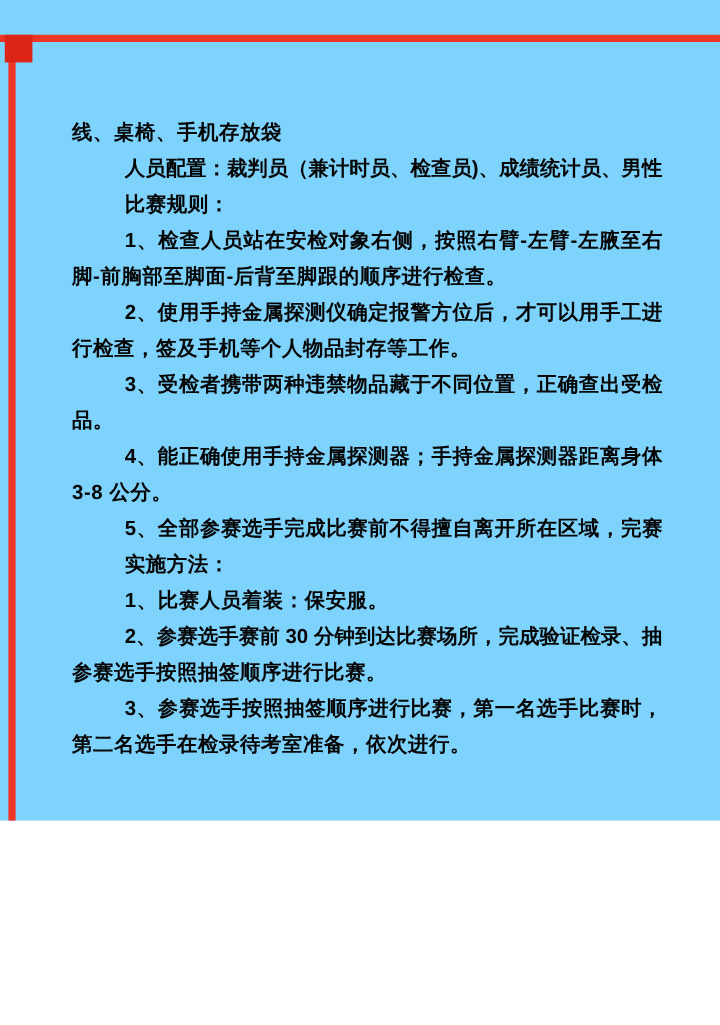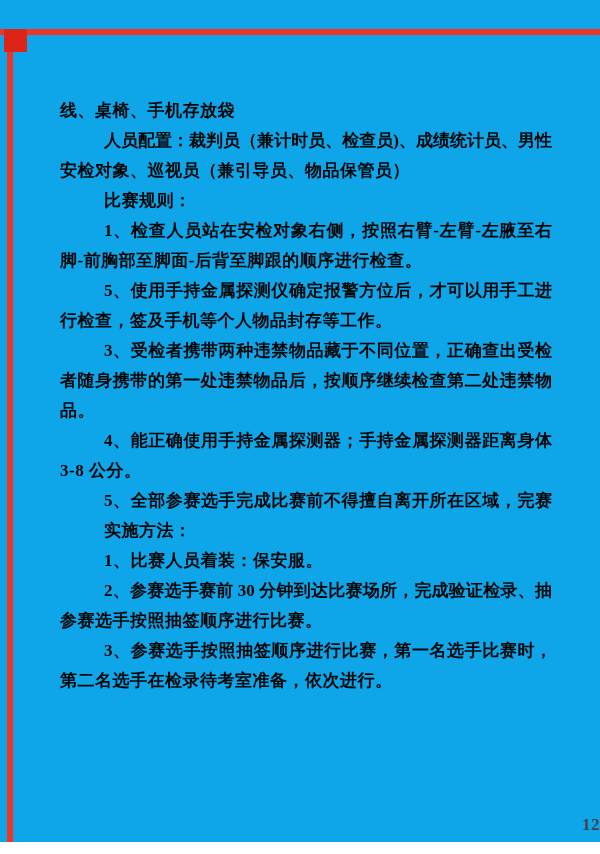--- a/index.html
+++ b/index.html
@@ -3,24 +3,24 @@
 <meta charset="utf-8">
 <style>
   html, body {
     margin: 0;
     padding: 0;
     background: #ffffff;
   }
   .page {
     position: relative;
     width: 600px;
-    height: 842px;
-    background: #0ea5e9;
+    height: 684px;
+    background: #7dd3fc;
     overflow: hidden;
-    font-family: Liberation Serif, serif;
+    font-family: Liberation Sans, sans-serif;
   }
   
   .red-hline {
     position: absolute;
     left: 0; top: 29px;
     width: 600px; height: 6px;
     background: var(--red-line, #ee3526);
   }
   .red-vline {
     position: absolute;
@@ -72,28 +72,26 @@
 <body>
 
 <div class="page">
   <div class="red-hline"></div>
   <div class="red-vline"></div>
   <div class="red-corner"></div>
 
   <div class="text-block">
       <div class="line">线、桌椅、手机存放袋</div>
       <div class="line indent fill">人员配置：裁判员（兼计时员、检查员)、成绩统计员、男性</div>
-      <div class="line">安检对象、巡视员（兼引导员、物品保管员）</div>
       <div class="line indent">比赛规则：</div>
       <div class="line indent fill">1、检查人员站在安检对象右侧，按照右臂-左臂-左腋至右</div>
       <div class="line">脚-前胸部至脚面-后背至脚跟的顺序进行检查。</div>
-      <div class="line indent fill">5、使用手持金属探测仪确定报警方位后，才可以用手工进</div>
+      <div class="line indent fill">2、使用手持金属探测仪确定报警方位后，才可以用手工进</div>
       <div class="line">行检查，签及手机等个人物品封存等工作。</div>
       <div class="line indent fill">3、受检者携带两种违禁物品藏于不同位置，正确查出受检</div>
-      <div class="line fill">者随身携带的第一处违禁物品后，按顺序继续检查第二处违禁物</div>
       <div class="line">品。</div>
       <div class="line indent fill">4、能正确使用手持金属探测器；手持金属探测器距离身体</div>
       <div class="line">3-8 公分。</div>
       <div class="line indent fill">5、全部参赛选手完成比赛前不得擅自离开所在区域，完赛</div>
       <div class="line indent">实施方法：</div>
       <div class="line indent">1、比赛人员着装：保安服。</div>
       <div class="line indent fill">2、参赛选手赛前 30 分钟到达比赛场所，完成验证检录、抽</div>
       <div class="line">参赛选手按照抽签顺序进行比赛。</div>
       <div class="line indent fill">3、参赛选手按照抽签顺序进行比赛，第一名选手比赛时，</div>
       <div class="line">第二名选手在检录待考室准备，依次进行。</div>

